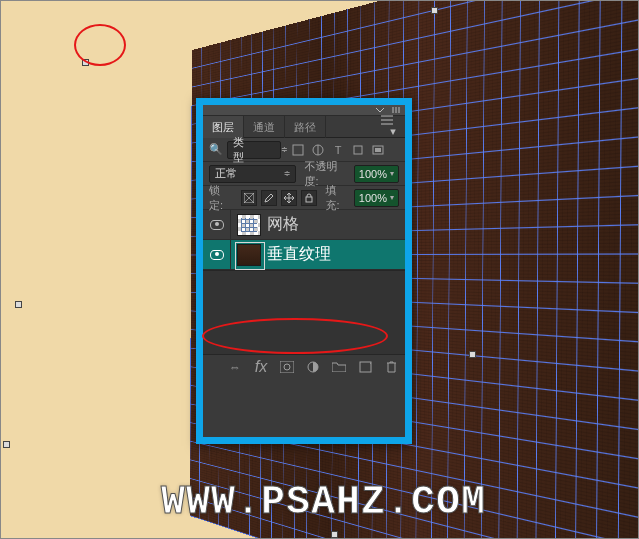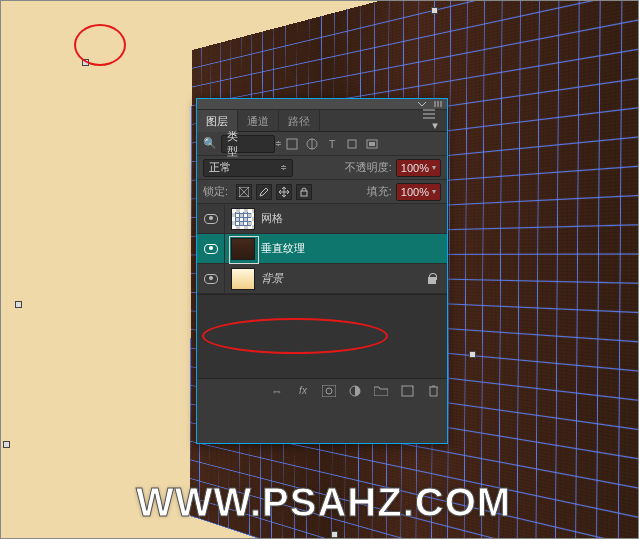--- a/index.html
+++ b/index.html
@@ -34,22 +34,22 @@
   }
   .th-tl { left: 81px; top: 58px; } 
   .th-tm { left: 430px; top: 6px; }
   .th-mr { left: 468px; top: 350px; }
   .th-bl { left: 2px; top: 440px; }
   .th-bm { left: 330px; top: 530px; }
   .th-ml { left: 14px; top: 300px; }
 
   
   .panel {
-    position: absolute; left: 196px; top: 98px; width: 252px; height: 346px;
-    background: #3a3a3a; border: 1px solid #0ea5e9; box-shadow: 0 2px 10px rgba(0,0,0,0.5);
+    position: absolute; left: 196px; top: 98px; width: 216px; height: 346px;
+    background: #3a3a3a; border: 7px solid #0ea5e9; box-shadow: 0 2px 10px rgba(0,0,0,0.5);
     color: #cfcfcf; font-size: 11px;
   }
   .panel-titlebar {
     display: flex; align-items: center; height: 11px; background: #4b4b4b;
     border-bottom: 1px solid #2b2b2b; justify-content: flex-end; padding: 0 4px; gap: 6px;
   }
   .panel-titlebar .icon { width: 10px; height: 8px; color: #bbb; }
   .panel-tabs {
     display: flex; align-items: center; height: 22px; background: #3a3a3a; border-bottom: 1px solid #222;
   }
@@ -69,21 +69,21 @@
   .select-small .caret { font-size: 8px; color: #aaa; margin-left: 4px; }
   .searchglass { width: 12px; display: inline-block; text-align: center; color: #aaa; margin-right: 2px; }
   .filter-icons { display: flex; gap: 6px; margin-left: 6px; }
   .filter-icons .fi {
     width: 14px; height: 14px; display: flex; align-items: center; justify-content: center;
     color: #9c9c9c; font-size: 11px;
   }
   .spacer { flex: 1; }
   .label-dim { color: #a8a8a8; }
   .pct-box {
-    display: inline-flex; align-items: center; height: 18px; background: #7f1d1d; border: 1px solid #1e1e1e;
+    display: inline-flex; align-items: center; height: 18px; background: #14532d; border: 1px solid #1e1e1e;
     padding: 0 4px; border-radius: 2px; color: #e2e2e2;
   }
   .pct-box .caret { font-size: 8px; color: #aaa; margin-left: 3px; }
   .lock-icons { display: flex; gap: 4px; margin-left: 4px; }
   .lock-icons .li {
     width: 16px; height: 16px; background: #2f2f2f; border: 1px solid #222; display: flex; align-items: center;
     justify-content: center; font-size: 10px; color: #bcbcbc;
   }
 
   .layers-list { background: #3a3a3a; }
@@ -114,21 +114,21 @@
   .thumb.checker::after {
     content:""; position:absolute; left:3px; top:3px; right:3px; bottom:3px;
     background: repeating-linear-gradient(0deg,#5a7aa8 0 1px, transparent 1px 4px),
                 repeating-linear-gradient(90deg,#5a7aa8 0 1px, transparent 1px 4px);
   }
   .thumb.tex { background: linear-gradient(#3c2317,#2e1b11); }
   .thumb.tex2 { background: repeating-linear-gradient(0deg,#3d2518 0 2px,#2d1a10 2px 4px); }
   .thumb.tex3 { background: linear-gradient(#44291b,#2f1c11); position: relative; }
   .thumb.tex3 .mask { position: absolute; left: -3px; top: -3px; width: 30px; height: 28px; border: 1px solid #d8d8d8; pointer-events:none; }
   .thumb.grad { background: linear-gradient(#fff7dc,#f2cf88); }
-  .layer-name { font-size: 11px; white-space: nowrap; }
+  .layer-name { font-size: 16px; white-space: nowrap; }
   .layer-name.italic { font-style: italic; }
   .lock-tag {
     margin-left: auto; margin-right: 10px; width: 10px; height: 12px; position: relative;
   }
   .lock-tag::before {
     content:""; position:absolute; left:1px; top:4px; width:8px; height:7px; background:#b8b8b8;
   }
   .lock-tag::after {
     content:""; position:absolute; left:2px; top:0; width:6px; height:6px; border:1px solid #b8b8b8; border-bottom:none; border-radius:4px 4px 0 0;
   }
@@ -148,21 +148,21 @@
   .re1 { left: 74px; top: 24px; width: 52px; height: 42px; }
   .re2-wrap { position: absolute; left: 202px; top: 318px; width: 186px; height: 36px; }
   .re2 { width: 186px; height: 36px; }
 
   
   .watermark {
     position: absolute; left: 30px; bottom: 14px; right: 22px; text-align: center;
     font-size: 40px; font-weight: 800; color: #fff; letter-spacing: 1px;
     -webkit-text-stroke: 1px #515151;
     text-shadow: 0 0 4px rgba(0,0,0,0.3);
-    font-family: Liberation Sans, sans-serif;
+    font-family: Liberation Mono, monospace;
   }
 
   svg { display: block; }
 </style>
 </head>
 <body>
 
 <div class="canvas-frame">
   <div class="canvas-inner">
     <div class="wood"></div>
@@ -295,35 +295,27 @@
       </div>
       <div class="layer-row selected">
         <div class="vis-col">
           <div class="eye"></div>
         </div>
         <div class="thumb tex3">
           <div class="mask"></div>
         </div>
         <div class="layer-name">垂直纹理</div>
       </div>
-      <div class="layer-row">
-        <div class="vis-col">
-          <div class="eye"></div>
-        </div>
-        <div class="thumb grad"></div>
-        <div class="layer-name italic">背景</div>
-        <div class="lock-tag"></div>
-      </div>
     </div>
 
   <div class="panel-empty"></div>
 
   <div class="panel-footer">
     <div class="pf">⇔</div>
-    <div class="pf" style="font-style:italic;font-size:10px">fx</div>
+    <div class="pf" style="font-style:italic;font-size:16px">fx</div>
     <div class="pf">
         <svg width="14" height="12" viewBox="0 0 14 12">
           <rect x="0" y="0" width="14" height="12" fill="none" stroke="#9e9e9e"></rect>
           <circle cx="7" cy="6" r="3" fill="none" stroke="#9e9e9e"></circle>
         </svg>
       </div>
     <div class="pf">
         <svg width="12" height="12" viewBox="0 0 12 12">
           <circle cx="6" cy="6" r="5" fill="none" stroke="#9e9e9e"></circle>
           <path d="M6 1a5 5 0 0 1 0 10z" fill="#9e9e9e"></path>

